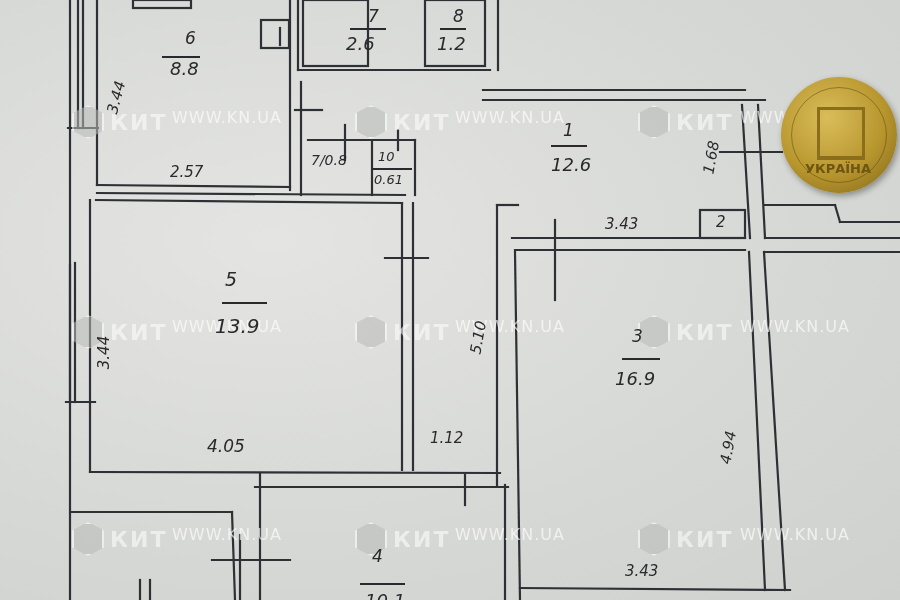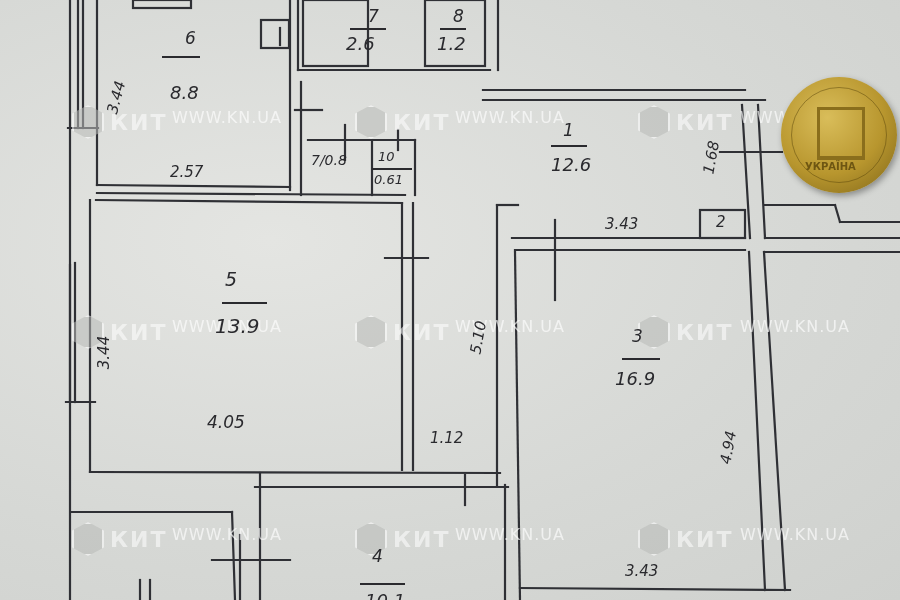--- a/index.html
+++ b/index.html
@@ -50,21 +50,21 @@
   }
   .coin .inner {
     position: absolute; left: 10px; top: 10px; right: 10px; bottom: 10px;
     border-radius: 50%; border: 1px solid rgba(90,70,10,0.5);
   }
   .coin .trident {
     position: absolute; left: 36px; top: 30px; width: 42px; height: 46px;
     border: 3px solid #8a6e1c; border-bottom-width: 4px;
   }
   .coin .word {
-    position: absolute; left: 24px; top: 84px; font-size: 10px; color: #6e5612;
+    position: absolute; left: 24px; top: 84px; font-size: 13px; color: #6e5612;
     font-weight: bold;
   }
 </style>
 </head>
 <body>
 
 <div id="stage">
 
   <svg class="plan" width="900" height="600" viewBox="0 0 900 600" stroke="#2f3035" fill="none" stroke-width="2.2" stroke-linecap="square">
 
@@ -184,21 +184,21 @@
   <div class="wm-url" style="left:740px;top:108px;">WWW.KN.UA</div>
   <div class="wm-url" style="left:172px;top:317px;">WWW.KN.UA</div>
   <div class="wm-url" style="left:455px;top:317px;">WWW.KN.UA</div>
   <div class="wm-url" style="left:740px;top:317px;">WWW.KN.UA</div>
   <div class="wm-url" style="left:172px;top:525px;">WWW.KN.UA</div>
   <div class="wm-url" style="left:455px;top:525px;">WWW.KN.UA</div>
   <div class="wm-url" style="left:740px;top:525px;">WWW.KN.UA</div>
 
   <div class="hand room-num" style="left:185px;top:30px;">6</div>
   <div class="frac-line" style="left:162px;top:56px;width:38px;"></div>
-  <div class="hand room-area" style="left:170px;top:84px;">8.8</div>
+  <div class="hand room-area" style="left:170px;top:60px;">8.8</div>
   <div class="hand dim" style="left:100px;top:90px;transform:rotate(-75deg);">3.44</div>
   <div class="hand dim" style="left:170px;top:165px;text-align:center;">2.57</div>
 
   <div class="hand room-num" style="left:368px;top:8px;">7</div>
   <div class="frac-line" style="left:350px;top:28px;width:36px;"></div>
   <div class="hand room-area" style="left:346px;top:35px;font-style:italic;">2.6</div>
 
   <div class="hand room-num" style="left:453px;top:8px;">8</div>
   <div class="frac-line" style="left:440px;top:28px;width:26px;"></div>
   <div class="hand room-area" style="left:437px;top:35px;">1.2</div>
@@ -213,21 +213,21 @@
   <div class="hand room-area" style="left:551px;top:156px;">12.6</div>
   <div class="hand dim" style="left:695px;top:150px;transform:rotate(-80deg);">1.68</div>
   <div class="hand dim" style="left:605px;top:217px;">3.43</div>
 
   <div class="hand dim" style="left:716px;top:215px;">2</div>
 
   <div class="hand room-num" style="left:225px;top:270px;font-size:19px;">5</div>
   <div class="frac-line" style="left:222px;top:302px;width:45px;"></div>
   <div class="hand room-area" style="left:215px;top:316px;font-size:20px;">13.9</div>
   <div class="hand dim" style="left:88px;top:345px;transform:rotate(-90deg);">3.44</div>
-  <div class="hand dim" style="left:207px;top:414px;font-size:17px;text-align:right;">4.05</div>
+  <div class="hand dim" style="left:207px;top:438px;font-size:17px;text-align:right;">4.05</div>
 
   <div class="hand dim" style="left:462px;top:330px;transform:rotate(-80deg);">5.10</div>
   <div class="hand dim" style="left:430px;top:431px;">1.12</div>
 
   <div class="hand room-num" style="left:632px;top:328px;">3</div>
   <div class="frac-line" style="left:622px;top:358px;width:38px;"></div>
   <div class="hand room-area" style="left:615px;top:370px;">16.9</div>
   <div class="hand dim" style="left:712px;top:440px;transform:rotate(-80deg);">4.94</div>
   <div class="hand dim" style="left:625px;top:564px;">3.43</div>
 

